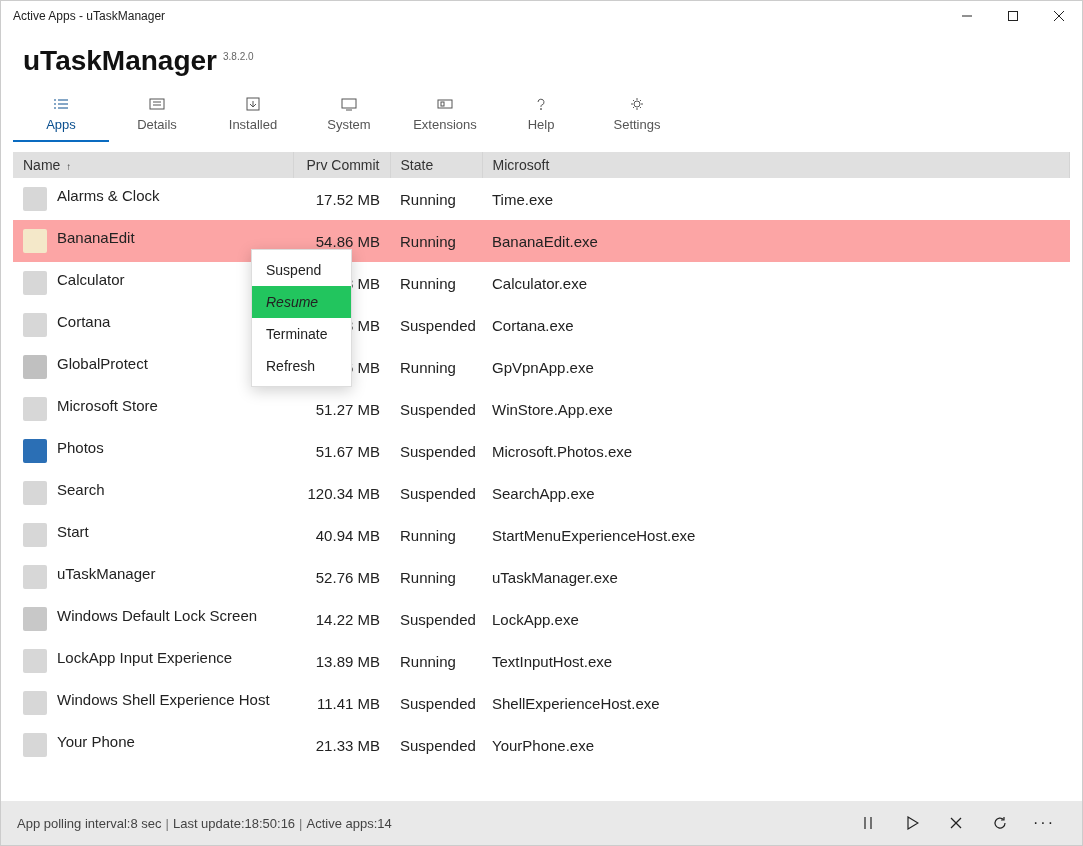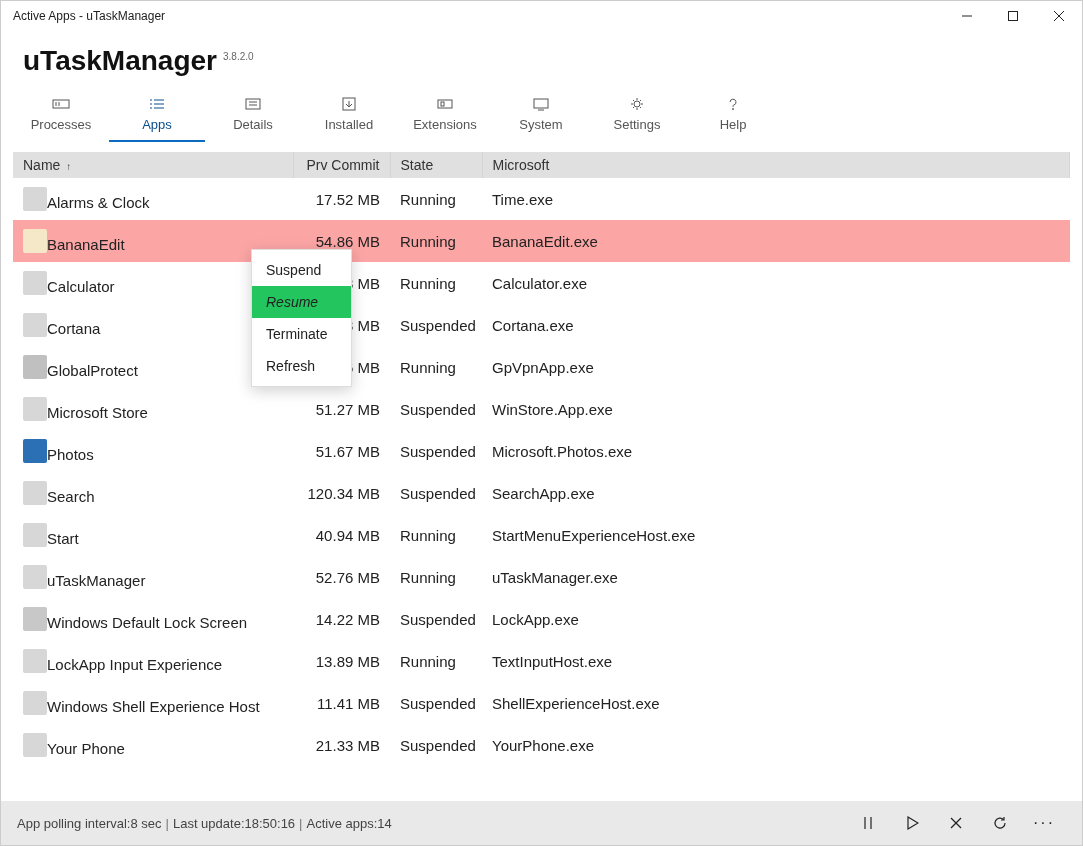--- a/index.html
+++ b/index.html
@@ -19,21 +19,21 @@
   .content { flex: 1; padding: 0 12px; position: relative; }
   .table { width: 100%; border-collapse: collapse; table-layout: fixed; }
   .table th { background: #e0e0e0; color: #333; font-weight: 400; text-align: left; padding: 5px 10px; font-size: 14px; border-right: 1px solid #d4d4d4; }
   .table th.col-name { width: 280px; }
   .table th.col-prv { width: 97px; text-align: right; }
   .table th.col-state { width: 92px; }
   .table th.col-exe { }
   .table td { padding: 8px 10px; font-size: 15px; vertical-align: middle; }
   .table tr.row { height: 42px; }
   .table tr.selected { background: #fca5a5; }
-  .col-name-cell { display: flex; align-items: flex-end; gap: 0; }
+  .col-name-cell { display: flex; align-items: flex-start; gap: 10px; }
   .app-icon { width: 24px; height: 24px; background: #ccc; display: inline-flex; align-items: center; justify-content: center; border-radius: 2px; font-size: 12px; color: #555; flex: 0 0 24px; }
   .col-prv-cell { text-align: right; padding-right: 10px; }
   .sort-ind { font-size: 10px; margin-left: 2px; }
   .context-menu { position: absolute; left: 250px; top: 97px; width: 101px; background: #fff; border: 1px solid #ddd; box-shadow: 0 4px 14px rgba(0,0,0,0.18); padding: 4px 0; }
   .context-menu .mi { padding: 8px 14px; font-size: 14px; color: #222; }
   .context-menu .mi.hover { background: #22c55e; font-style: italic; }
   .statusbar { height: 44px; background: #e9e9e9; display: flex; align-items: center; padding: 0 16px; font-size: 13px; color: #444; gap: 0; }
   .statusbar .sep { margin: 0 4px; color: #777; }
   .statusbar .spacer { flex: 1; }
   .sb-btn { width: 44px; height: 32px; display: flex; align-items: center; justify-content: center; }
@@ -64,28 +64,20 @@
         </svg>
       </div>
   </div>
 
   <div class="header">
     <div class="app-title">uTaskManager</div>
     <div class="version">3.8.2.0</div>
   </div>
 
   <div class="tabs" id="tabs">
-      <div class="tab">
-        <span class="t-icon"><svg viewBox="0 0 18 14" fill="none" stroke="currentColor">
-            <rect x="1" y="3" width="16" height="8"></rect>
-            <line x1="4" y1="5" x2="4" y2="9"></line>
-            <line x1="7" y1="5" x2="7" y2="9"></line>
-          </svg></span>
-        <span>Processes</span>
-      </div>
       <div class="tab active">
         <span class="t-icon"><svg viewBox="0 0 18 14" fill="none" stroke="currentColor">
             <line x1="2" y1="3" x2="4" y2="3"></line>
             <line x1="6" y1="3" x2="16" y2="3"></line>
             <line x1="2" y1="7" x2="4" y2="7"></line>
             <line x1="6" y1="7" x2="16" y2="7"></line>
             <line x1="2" y1="11" x2="4" y2="11"></line>
             <line x1="6" y1="11" x2="16" y2="11"></line>
           </svg></span>
         <span>Apps</span>
@@ -101,45 +93,45 @@
       <div class="tab">
         <span class="t-icon"><svg viewBox="0 0 18 14" fill="none" stroke="currentColor">
             <rect x="3" y="1" width="12" height="12"></rect>
             <line x1="9" y1="4" x2="9" y2="9"></line>
             <polyline points="6,7 9,10 12,7"></polyline>
           </svg></span>
         <span>Installed</span>
       </div>
       <div class="tab">
         <span class="t-icon"><svg viewBox="0 0 18 14" fill="none" stroke="currentColor">
+            <rect x="2" y="2" width="14" height="9"></rect>
+            <line x1="6" y1="13" x2="12" y2="13"></line>
+          </svg></span>
+        <span>System</span>
+      </div>
+      <div class="tab">
+        <span class="t-icon"><svg viewBox="0 0 18 14" fill="none" stroke="currentColor">
             <rect x="2" y="3" width="14" height="8"></rect>
             <rect x="5" y="5" width="3" height="4"></rect>
           </svg></span>
         <span>Extensions</span>
       </div>
       <div class="tab">
         <span class="t-icon"><svg viewBox="0 0 18 14" fill="none" stroke="currentColor">
-            <rect x="2" y="2" width="14" height="9"></rect>
-            <line x1="6" y1="13" x2="12" y2="13"></line>
-          </svg></span>
-        <span>System</span>
+            <path d="M6 5a3 3 0 1 1 4 3c-1 0-1 1-1 2"></path>
+            <circle cx="9" cy="12" r="0.5" fill="currentColor"></circle>
+          </svg></span>
+        <span>Help</span>
       </div>
       <div class="tab">
         <span class="t-icon"><svg viewBox="0 0 18 14" fill="none" stroke="currentColor">
             <circle cx="9" cy="7" r="3"></circle>
             <path d="M9 1v2M9 11v2M3 7h2M13 7h2M5 3l1 1M12 10l1 1M5 11l1-1M12 4l1-1"></path>
           </svg></span>
         <span>Settings</span>
-      </div>
-      <div class="tab">
-        <span class="t-icon"><svg viewBox="0 0 18 14" fill="none" stroke="currentColor">
-            <path d="M6 5a3 3 0 1 1 4 3c-1 0-1 1-1 2"></path>
-            <circle cx="9" cy="12" r="0.5" fill="currentColor"></circle>
-          </svg></span>
-        <span>Help</span>
       </div>
     </div>
 
   <div class="content">
     <table class="table">
       <thead>
         <tr>
           <th class="col-name">
             <span>Name</span>
             <span class="sort-ind">↑</span>

